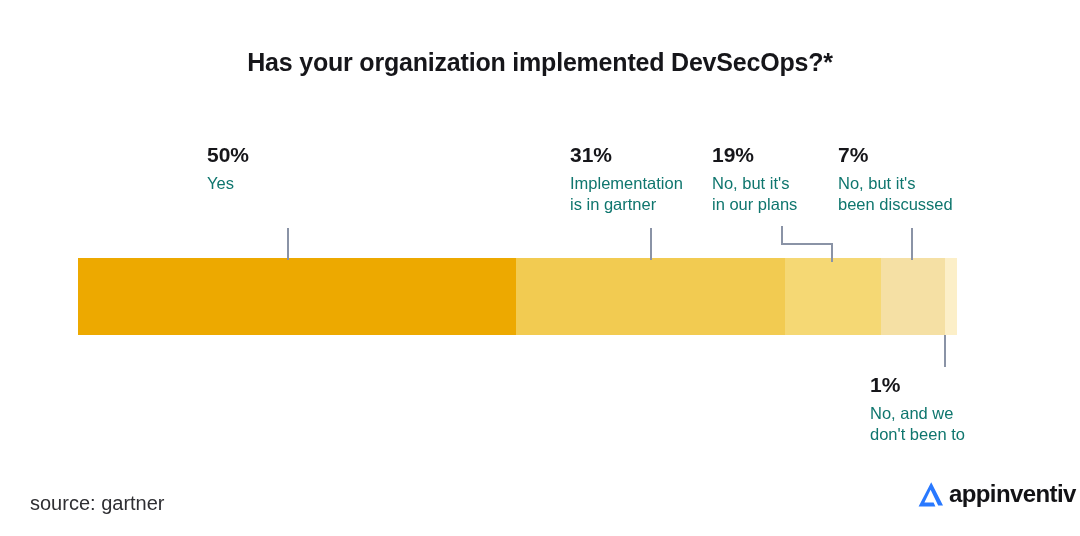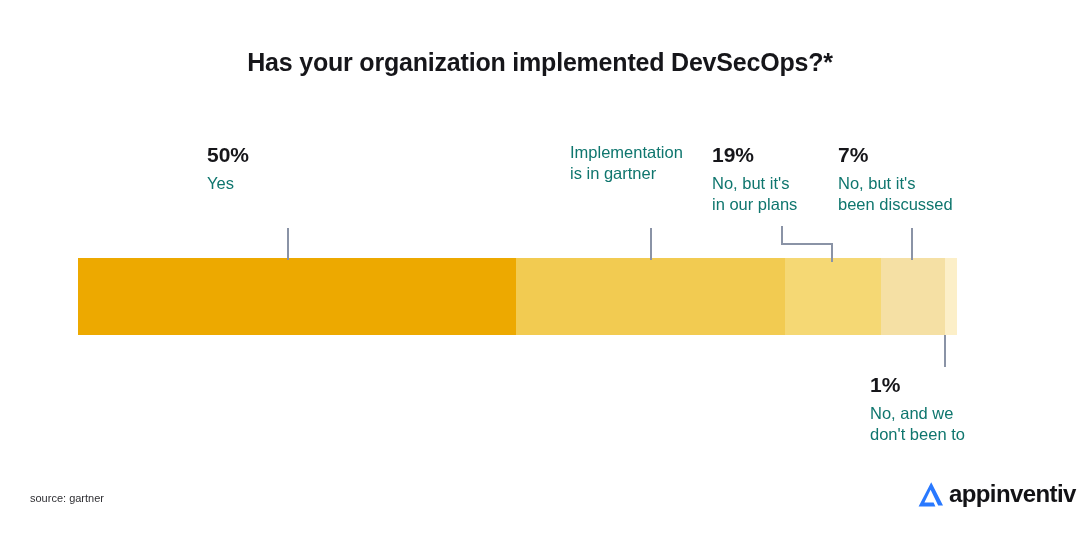--- a/index.html
+++ b/index.html
@@ -73,21 +73,21 @@
     font-weight: normal;
     color: #0f766e;
     display: block;
     white-space: pre-line;
   }
   
   .source {
     position: absolute;
     left: 30px;
     top: 492px;
-    font-size: 11px;
+    font-size: 20px;
     color: #2f2f33;
   }
   .logo {
     position: absolute;
     left: 916px;
     top: 479px;
     display: flex;
     align-items: center;
     gap: 3px;
   }
@@ -129,20 +129,21 @@
   <div class="leader" style="left:911px; top:228px; height:32px;"></div>
 
   <div class="leader" style="left:944px; top:335px; height:32px;"></div>
 
   <div class="callout" style="left:207px; top:142px; width:160px;">
     <span class="pct">50%</span>
     <span class="desc">Yes</span>
   </div>
 
   <div class="callout" style="left:570px; top:142px; width:160px;">
+    <span class="pct">31%</span>
     <span class="desc">Implementation
 is in gartner</span>
   </div>
 
   <div class="callout" style="left:712px; top:142px; width:142px;">
     <span class="pct">19%</span>
     <span class="desc">No, but it's
 in our plans</span>
   </div>
 

